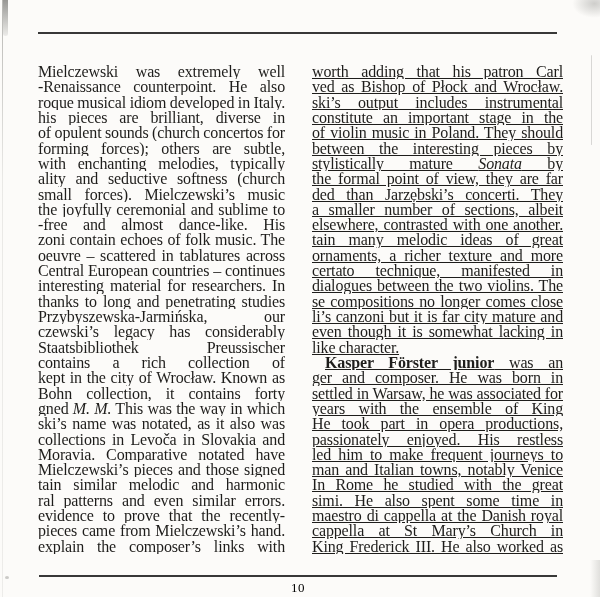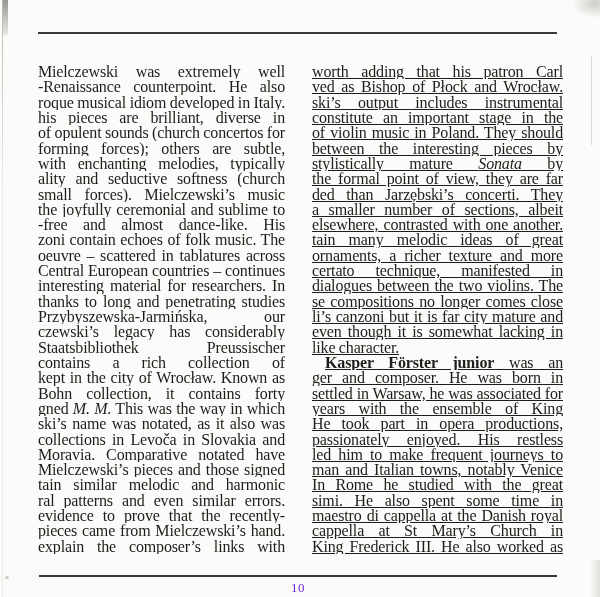--- a/index.html
+++ b/index.html
@@ -19,21 +19,21 @@
     height: 2px;
     background: #383838;
   }
   .rule.top { left: 38px; top: 32px; width: 519px; }
   .rule.bottom { left: 39px; top: 575px; width: 518px; }
   .pagenum-wrap {
     position: absolute; left: 39px; top: 578px; width: 518px;
     text-align: center;
   }
   .pagenum {
-    font-size: 13px; color: #6d28d9; letter-spacing: 0.5px;
+    font-size: 13px; color: #000000; letter-spacing: 0.5px;
   }
   .col {
     position: absolute; top: 64px;
     color: #1e1d1b;
     font-size: 16px;
     letter-spacing: -0.15px;
     word-spacing: -0.4px;
   }
   .col.left  { left: 38px;  width: 247px; }
   .col.right { left: 312px; width: 251px; text-decoration: underline; }

